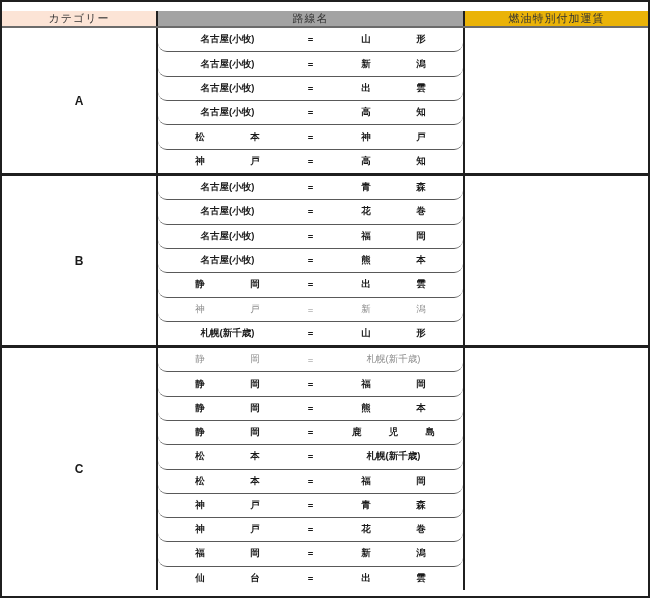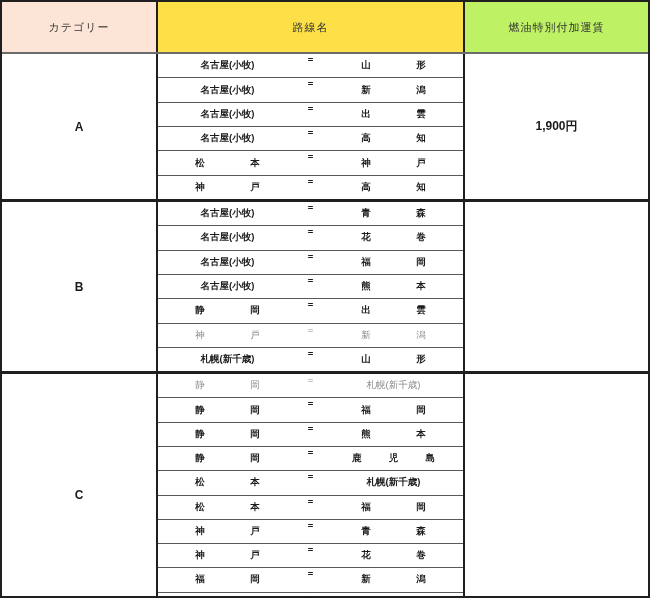--- a/index.html
+++ b/index.html
@@ -14,24 +14,25 @@
   .table{
     position:absolute;left:0;top:0;
     width:650px;height:598px;
     box-sizing:border-box;
     border:2px solid #1f1f1f;
     display:flex;flex-direction:column;
   }
   
   .header-row{
     display:flex;
-    height:52px;
+    height:26px;
     box-sizing:border-box;
     border-bottom:2px solid #6b6b6b;
     flex:none;
+    align-items:flex-end;
   }
   .hcell{
     box-sizing:border-box;
     display:flex;align-items:center;justify-content:center;
     font-size:11px;
     color:#333333;
     letter-spacing:1px;
   }
   .col-cat{width:156px;border-right:2px solid #1f1f1f;}
   .col-route{width:307px;border-right:2px solid #1f1f1f;}
@@ -52,22 +53,22 @@
   }
   .routes{
     width:307px;flex:none;
     box-sizing:border-box;
     border-right:2px solid #1f1f1f;
     display:flex;flex-direction:column;
   }
   .route-row{
     flex:1;
     box-sizing:border-box;
-    display:flex;align-items:flex-start;justify-content:center;
-    font-size:9.5px;font-weight:bold;
+    display:flex;align-items:center;justify-content:center;
+    font-size:9.5px;font-weight:bold;border-radius:9px;
   }
   .route-row:not(:last-child){border-bottom:1px solid #595959;}
   .route-row.muted{color:#8c8c8c;font-weight:400;}
   .city{
     width:110px;height:100%;
     display:flex;align-items:center;
     box-sizing:border-box;
   }
   .city.spread{justify-content:space-around;}
   .city.compact{justify-content:center;white-space:nowrap;}
@@ -81,22 +82,22 @@
     font-size:12px;font-weight:bold;
   }
 </style>
 </head>
 <body>
 
 <div id="screen">
   <div class="table">
     <div class="header-row">
       <div class="hcell col-cat" style="background: rgb(252, 228, 214);">カテゴリー</div>
-      <div class="hcell col-route" style="background: #fde047;">路線名</div>
-      <div class="hcell col-price" style="background: #bef264;">燃油特別付加運賃</div>
+      <div class="hcell col-route" style="background: #a3a3a3;">路線名</div>
+      <div class="hcell col-price" style="background: #eab308;">燃油特別付加運賃</div>
     </div>
     <div id="sections">
         <div class="section" style="height: 145.02px;">
           <div class="cat-cell">A</div>
           <div class="routes">
             <div class="route-row">
               <span class="city compact">名古屋(小牧)</span>
               <span class="eq">=</span>
               <span class="city spread">
                 <span class="ch">山</span>
@@ -143,21 +144,20 @@
                 <span class="ch">神</span>
                 <span class="ch">戸</span>
               </span>
               <span class="eq">=</span>
               <span class="city spread">
                 <span class="ch">高</span>
                 <span class="ch">知</span>
               </span>
             </div>
           </div>
-          <div class="price-cell">1,900円</div>
         </div>
         <div class="section" style="height: 172.19px;">
           <div class="cat-cell">B</div>
           <div class="routes">
             <div class="route-row">
               <span class="city compact">名古屋(小牧)</span>
               <span class="eq">=</span>
               <span class="city spread">
                 <span class="ch">青</span>
                 <span class="ch">森</span>

